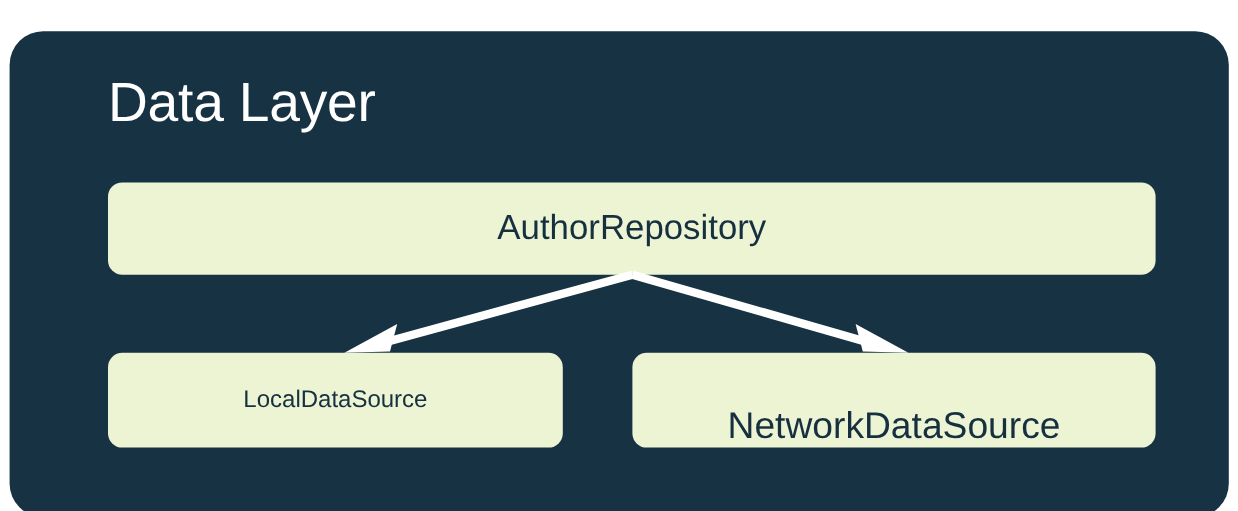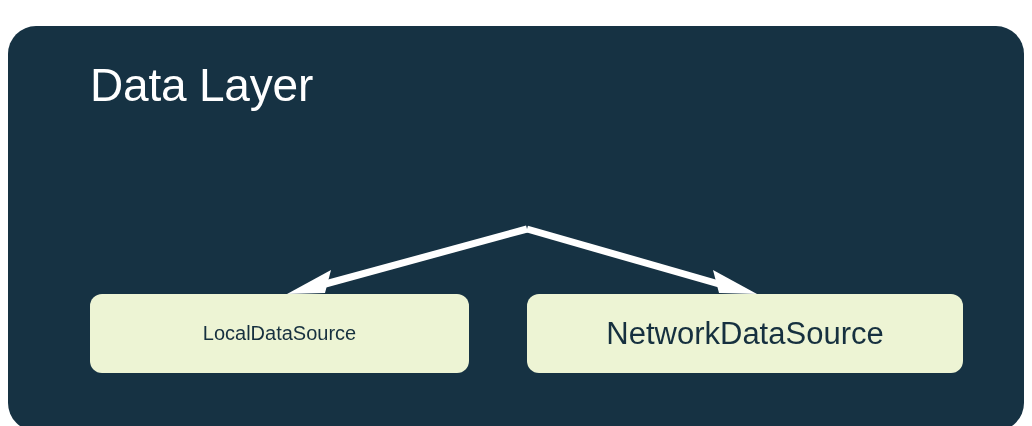--- a/index.html
+++ b/index.html
@@ -77,20 +77,21 @@
     height: 79px;
     font-size: 20px;
   }
 
   .node-network {
     left: 527px;
     top: 278px;
     width: 436px;
     height: 79px;
     font-size: 31px;
+    align-items: flex-end;
   }
 
   
   .connectors {
     position: absolute;
     left: 0;
     top: 0;
     width: 1032px;
     height: 426px;
     pointer-events: none;
@@ -99,20 +100,23 @@
 </head>
 <body>
 
 <div id="diagram-root">
 
   <div class="layer-panel">
 
     <h1 class="layer-title">Data Layer</h1>
   </div>
 
+  <div class="node node-repository">
+    <span>AuthorRepository</span>
+  </div>
 
   <div class="node node-local">
     <span>LocalDataSource</span>
   </div>
 
   <div class="node node-network">
     <span>NetworkDataSource</span>
   </div>
 
   <svg class="connectors" viewBox="0 0 1032 426">

